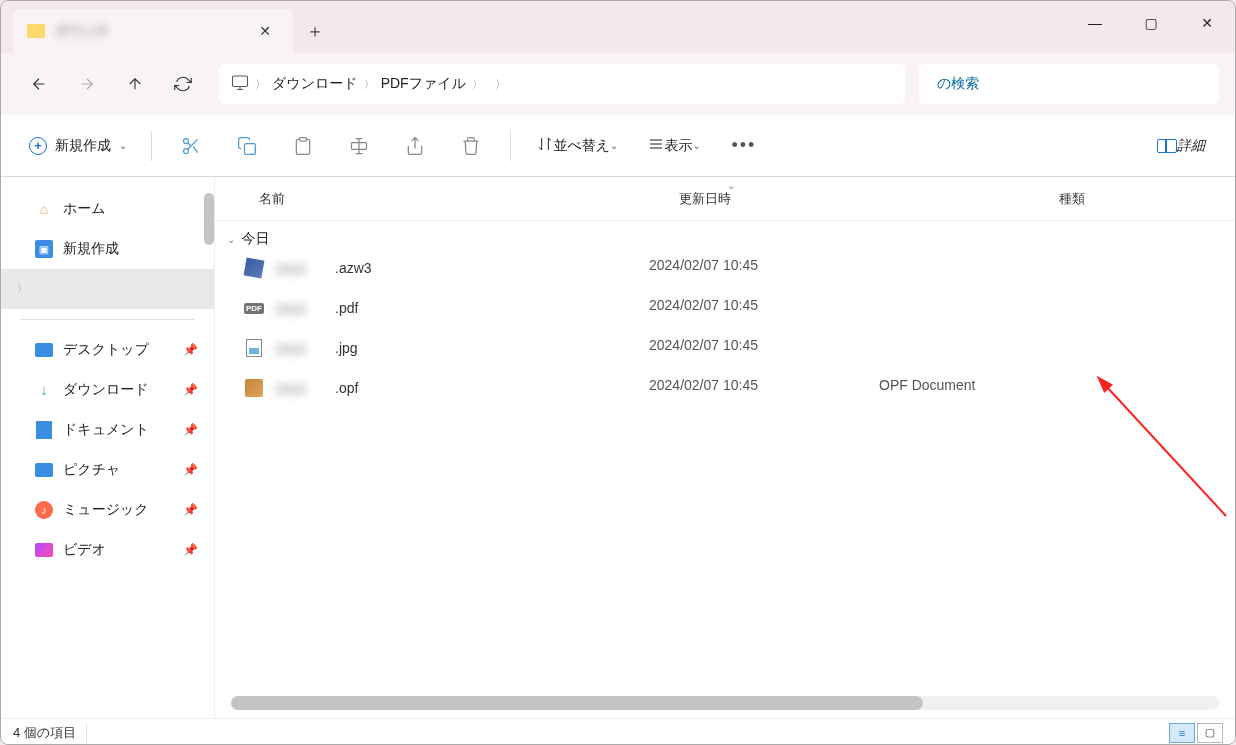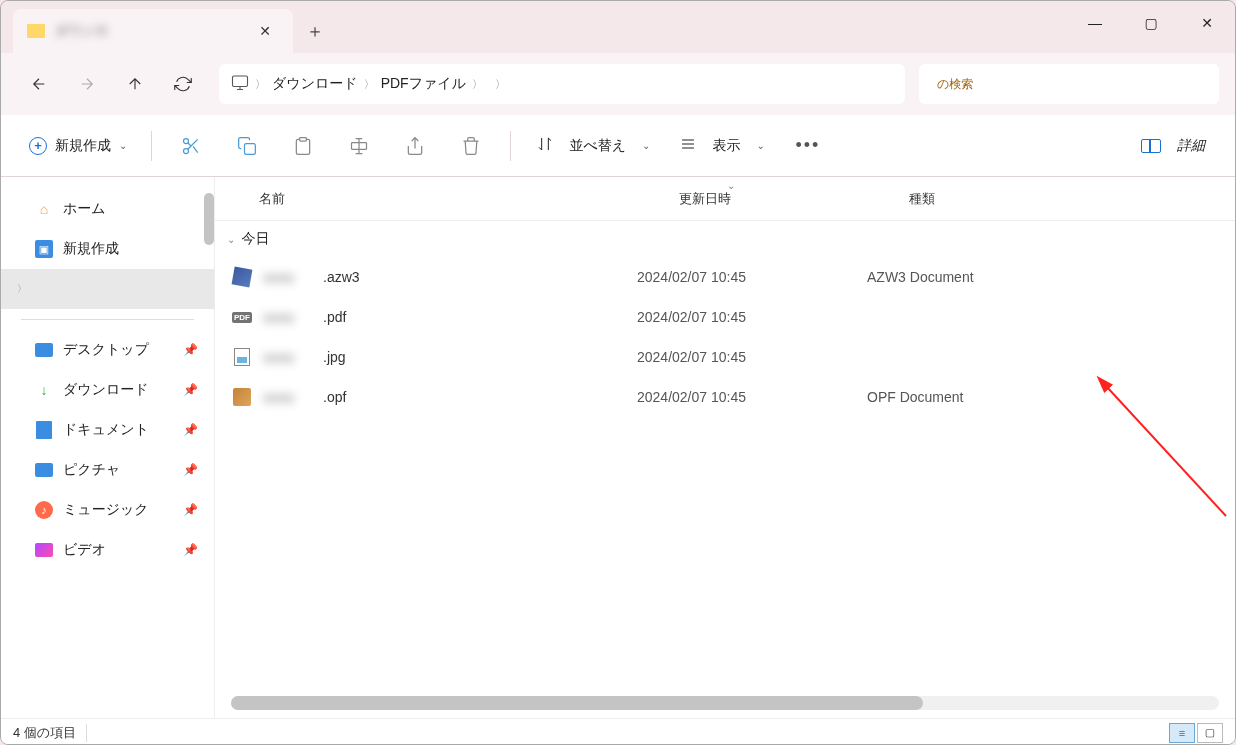--- a/index.html
+++ b/index.html
@@ -16,31 +16,31 @@
 .win-btn { width: 56px; display: flex; align-items: center; justify-content: center; cursor: pointer; color: #222; font-size: 14px; }
 
 
 .navbar { height: 62px; background: #faf3f5; display: flex; align-items: center; padding: 0 16px; gap: 4px; }
 .nav-btn { width: 44px; height: 44px; display: flex; align-items: center; justify-content: center; cursor: pointer; color: #333; border-radius: 4px; }
 .nav-btn.disabled { color: #aaa; }
 .address-bar { flex: 1; height: 40px; background: #fff; border-radius: 6px; display: flex; align-items: center; padding: 0 12px; margin: 0 10px; }
 .addr-seg { display: flex; align-items: center; gap: 8px; font-size: 14px; color: #222; }
 .addr-chev { color: #888; font-size: 11px; padding: 0 6px; }
 .addr-blur { filter: blur(5px); color: #888; }
-.search-box { width: 300px; height: 40px; background: #fff; border-radius: 6px; display: flex; align-items: center; padding: 0 14px; font-size: 12px; color: #a16207; }
+.search-box { width: 300px; height: 40px; background: #fff; border-radius: 6px; display: flex; align-items: center; padding: 0 14px; font-size: 14px; color: #0369a1; }
 .search-blur { filter: blur(4px); color: #888; margin-right: 4px; }
 
 
 .toolbar { height: 62px; background: #fff; display: flex; align-items: center; padding: 0 18px; gap: 6px; border-bottom: 1px solid #e0d4d7; }
 .tool-new { display: flex; align-items: center; gap: 8px; padding: 6px 10px; cursor: pointer; font-size: 14px; color: #222; }
 .tool-new-icon { width: 18px; height: 18px; border: 1.5px solid #1a6fd4; border-radius: 50%; display: flex; align-items: center; justify-content: center; color: #1a6fd4; font-size: 13px; font-weight: bold; }
 .tool-sep { width: 1px; height: 30px; background: #e0d4d7; margin: 0 8px; }
 .tool-icon-btn { width: 50px; height: 40px; display: flex; align-items: center; justify-content: center; cursor: pointer; color: #4a9bd4; font-size: 18px; }
 .tool-icon-btn.muted { color: #888; }
-.tool-labeled { display: flex; align-items: center; gap: 16px; padding: 6px 12px; cursor: pointer; font-size: 14px; color: #222; }
+.tool-labeled { display: flex; align-items: center; gap: 0; padding: 6px 12px; cursor: pointer; font-size: 14px; color: #222; }
 .tool-chev { font-size: 10px; color: #666; }
 .tool-right { margin-left: auto; display: flex; align-items: center; gap: 10px; font-style: italic; }
 .tool-details-icon { width: 20px; height: 14px; border: 1.5px solid #1a6fd4; border-radius: 2px; position: relative; }
 .tool-details-icon::before { content: ''; position: absolute; left: 7px; top: 0; bottom: 0; width: 1.5px; background: #1a6fd4; }
 
 
 .main { display: flex; height: calc(745px - 52px - 62px - 62px - 28px); background: #fff; }
 .sidebar { width: 214px; border-right: 1px solid #eee; padding-top: 12px; position: relative; }
 .side-scroll { position: absolute; right: 0; top: 16px; width: 10px; height: 52px; background: #c4c4c4; border-radius: 5px; }
 .side-item { display: flex; align-items: center; height: 40px; padding: 0 16px; cursor: pointer; font-size: 14px; color: #222; gap: 10px; position: relative; }
@@ -49,25 +49,25 @@
 .side-item .pin { margin-left: auto; color: #888; font-size: 12px; }
 .side-blur { filter: blur(5px); color: #888; flex: 1; }
 .side-divider { height: 1px; background: #ddd; margin: 10px 20px; }
 .side-icon { width: 18px; height: 18px; display: flex; align-items: center; justify-content: center; }
 
 
 .filepane { flex: 1; position: relative; }
 .columns { display: flex; height: 44px; align-items: center; border-bottom: 1px solid #eee; padding-left: 44px; font-size: 13px; color: #333; }
 .col-name { width: 420px; }
 .col-date { width: 230px; position: relative; }
-.col-type { flex: 1; }
+.col-type { flex: 1; text-align: center; }
 .col-date .sort-ind { position: absolute; top: -10px; left: 48px; font-size: 10px; color: #888; }
 .group-hdr { display: flex; align-items: center; height: 36px; padding-left: 12px; font-size: 14px; color: #222; gap: 6px; }
 .group-chev { color: #888; font-size: 10px; }
-.file-row { display: flex; align-items: center; height: 40px; padding-left: 16px; font-size: 14px; color: #333; cursor: pointer; }
+.file-row { display: flex; align-items: flex-start; height: 40px; padding-left: 28px; font-size: 14px; color: #333; cursor: pointer; }
 .file-icon { width: 22px; height: 22px; margin-right: 10px; display: flex; align-items: center; justify-content: center; font-size: 14px; }
 .file-name { width: 406px; display: flex; align-items: center; }
 .file-name-blur { filter: blur(5px); color: #888; display: inline-block; width: 60px; }
 .file-date { width: 230px; color: #555; }
 .file-type { flex: 1; color: #555; }
 .hscroll { position: absolute; bottom: 8px; left: 16px; right: 16px; height: 14px; background: #f0f0f0; border-radius: 7px; }
 .hscroll-thumb { position: absolute; left: 0; width: 70%; height: 100%; background: #c4c4c4; border-radius: 7px; }
 
 
 .statusbar { height: 28px; background: #fff; border-top: 1px solid #eee; display: flex; align-items: center; padding: 0 12px; font-size: 13px; color: #333; }
@@ -304,21 +304,20 @@
 
     <div class="file-row">
       <div class="file-name">
         <span class="file-icon">
             <span class="ic-azw3"></span>
           </span>
         <span class="file-name-blur">aaaa</span>
         <span>.azw3</span>
       </div>
       <div class="file-date">2024/02/07 10:45</div>
-      <div class="file-type">AZW3 Document</div>
     </div>
     <div class="file-row">
       <div class="file-name">
         <span class="file-icon">
             <span class="ic-pdf">PDF</span>
           </span>
         <span class="file-name-blur">aaaa</span>
         <span>.pdf</span>
       </div>
       <div class="file-date">2024/02/07 10:45</div>

